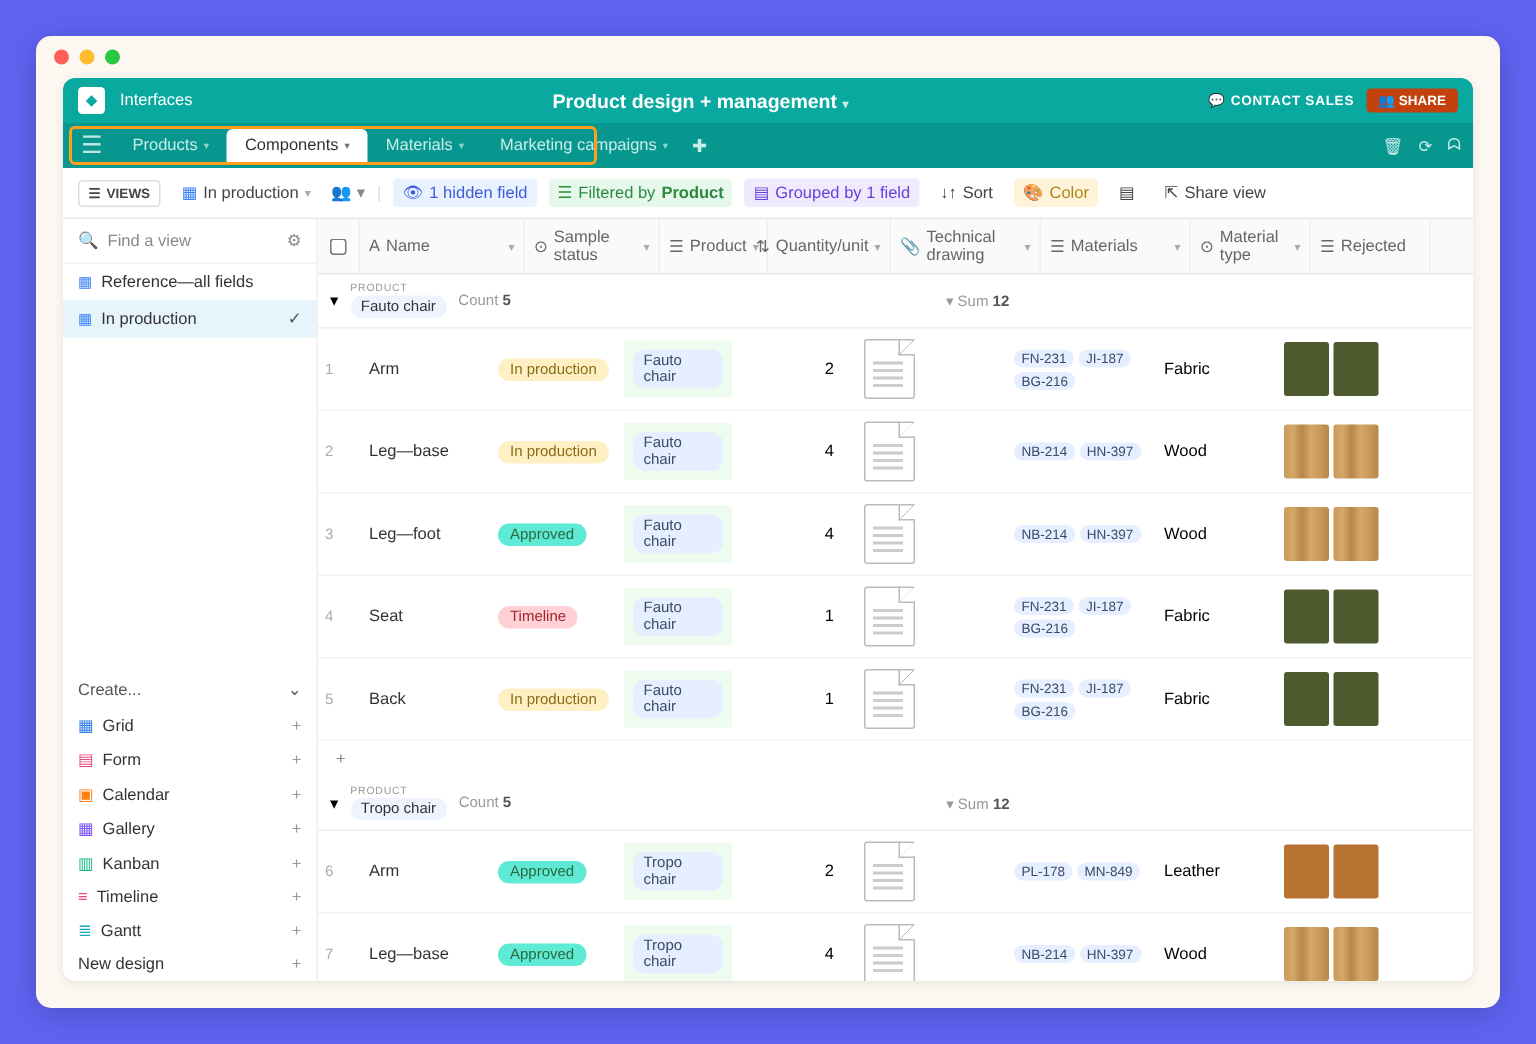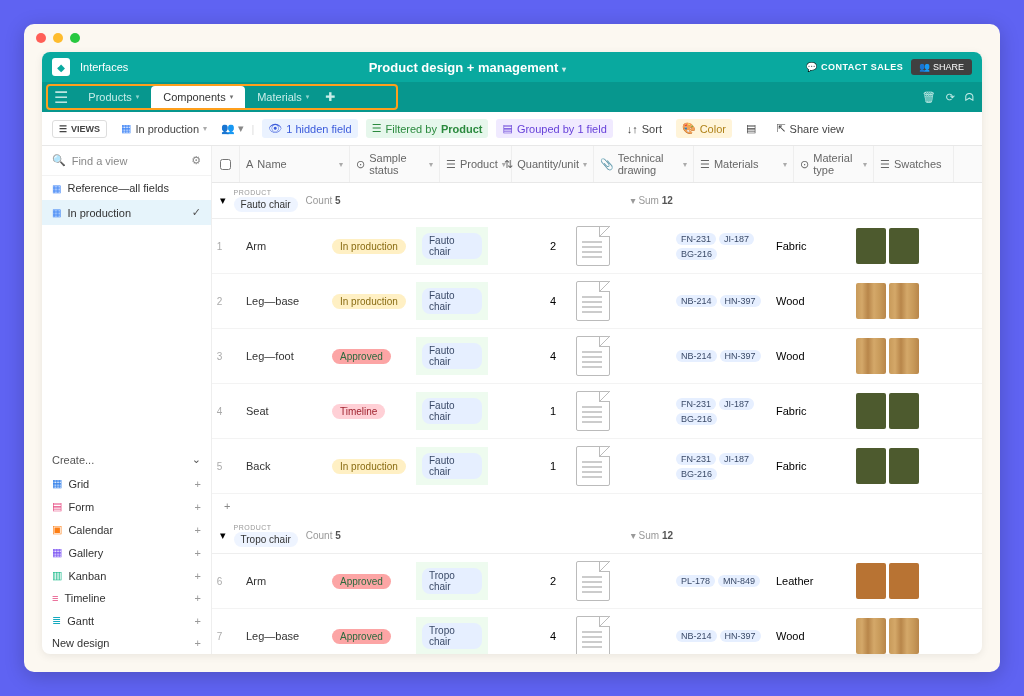--- a/index.html
+++ b/index.html
@@ -7,21 +7,21 @@
 .window { background: #fcf8f1; border-radius: 10px; height: 648px; overflow: hidden; display: flex; flex-direction: column; box-shadow: 0 4px 20px rgba(0,0,0,0.2); }
 .titlebar { height: 28px; display: flex; align-items: center; padding: 0 12px; gap: 7px; }
 .dot { width: 10px; height: 10px; border-radius: 50%; }
 .dot.r { background: #ff5f57; } .dot.y { background: #febc2e; } .dot.g { background: #28c840; }
 .inner { background: #fff; margin: 0 18px 18px 18px; border-radius: 8px; flex: 1; overflow: hidden; display: flex; flex-direction: column; box-shadow: 0 2px 8px rgba(0,0,0,0.08); }
 .topbar { background: #09a99f; color: #fff; height: 30px; display: flex; align-items: center; padding: 0 10px; font-size: 11px; }
 .logo { width: 18px; height: 18px; background: #fff; border-radius: 3px; margin-right: 10px; display: flex; align-items: center; justify-content: center; font-size: 10px; color: #09a99f; }
 .topbar .title { flex: 1; text-align: center; font-weight: 700; font-size: 13px; }
 .topbar-actions { display: flex; gap: 8px; align-items: center; }
 .contact { font-size: 9px; font-weight: 600; letter-spacing: .5px; }
-.share-btn { background: #404040; padding: 3px 8px; border-radius: 3px; font-size: 9px; font-weight: 400; }
+.share-btn { background: #c2410c; padding: 3px 8px; border-radius: 3px; font-size: 9px; font-weight: 700; }
 .tabbar { background: #07978e; height: 30px; display: flex; align-items: center; padding: 0 8px; gap: 0; position: relative; }
 .tabbar-outline { position: absolute; left: 4px; top: 2px; height: 26px; width: 352px; border: 2px solid #ff9f1c; border-radius: 4px; pointer-events: none; }
 .menu-icon { color: #bde5e1; margin-right: 8px; margin-left: 4px; }
 .tab { padding: 5px 12px; font-size: 11px; color: #c8ede9; display: flex; align-items: center; gap: 4px; }
 .tab.active { background: #fff; color: #333; border-radius: 4px 4px 0 0; font-weight: 500; }
 .tab-caret { font-size: 7px; opacity: .7; }
 .tab-add { color: #c8ede9; margin-left: 4px; font-size: 12px; }
 .tabbar-right { margin-left: auto; display: flex; gap: 10px; color: #c8ede9; font-size: 11px; }
 .toolbar { height: 34px; border-bottom: 1px solid #e8e8e8; display: flex; align-items: center; padding: 0 10px; gap: 8px; font-size: 11px; color: #444; }
 .tool { display: flex; align-items: center; gap: 4px; padding: 3px 6px; border-radius: 3px; }
@@ -65,21 +65,21 @@
 .group-meta { color: #999; font-size: 10px; }
 .group-sum { margin-left: 282px; color: #999; font-size: 10px; }
 .row { display: flex; border-bottom: 1px solid #f3f3f3; min-height: 50px; align-items: center; }
 .row .col { border-right: none; padding: 6px 6px; }
 .rownum { width: 14px; text-align: center; color: #aaa; font-size: 10px; }
 .statusbar { width: 4px; height: 42px; border-radius: 2px; margin-left: 3px; margin-right: 6px; }
 .sb-yellow { background: #fcc419; } .sb-green { background: #51cf66; } .sb-red { background: #fa5252; }
 .name-cell { width: 86px; font-weight: 500; color: #333; }
 .status-pill { padding: 2px 8px; border-radius: 9px; font-size: 10px; display: inline-block; }
 .sp-yellow { background: #fff0c4; color: #8a6d14; }
-.sp-green { background: #fca5a5; color: #2b6a3e; }
+.sp-green { background: #5eead4; color: #2b6a3e; }
 .sp-red { background: #ffd0d6; color: #a02530; }
 .prod-pill { background: #e6efff; padding: 2px 7px; border-radius: 8px; font-size: 10px; color: #3a4a68; }
 .col-product.green-bg { background: #eefbef; }
 .qty-val { text-align: right; width: 100%; padding-right: 8px; }
 .doc-icon { width: 34px; height: 40px; border: 1.5px solid #bbb; border-radius: 2px; position: relative; background: #fff; }
 .doc-icon::before { content: ''; position: absolute; right: -1px; top: -1px; width: 10px; height: 10px; background: linear-gradient(135deg, transparent 48%, #bbb 50%, #fff 52%); border-left: 1.5px solid #bbb; border-bottom: 1.5px solid #bbb; }
 .doc-icon::after { content: ''; position: absolute; left: 5px; top: 14px; width: 20px; height: 2px; background: #ccc; box-shadow: 0 5px 0 #ccc, 0 10px 0 #ccc, 0 15px 0 #ccc; }
 .mat-codes { display: flex; flex-wrap: wrap; gap: 3px; }
 .mat-code { background: #e6efff; padding: 1px 5px; border-radius: 7px; font-size: 9px; color: #3a4a68; }
 .swatch-pair { display: flex; gap: 3px; }
@@ -110,20 +110,21 @@
         <span class="share-btn">👥 <span>SHARE</span></span>
       </div>
     </div>
     <div class="tabbar">
       <div class="tabbar-outline"></div>
       <span class="menu-icon">☰</span>
       <div id="tabs-host" style="display:flex;">
           <div class="tab">Products <span class="tab-caret">▾</span></div>
           <div class="tab active">Components <span class="tab-caret">▾</span></div>
           <div class="tab">Materials <span class="tab-caret">▾</span></div>
+          <div class="tab">Marketing campaigns <span class="tab-caret">▾</span></div>
         </div>
       <span class="tab-add">✚</span>
       <div class="tabbar-right">
         <span>🗑</span>
         <span>⟳</span>
         <span>ᗣ</span>
       </div>
     </div>
     <div class="toolbar">
       <span class="tool views">☰ <span>VIEWS</span></span>
@@ -226,21 +227,21 @@
               <span>A</span> 
               <span>Name</span>
               <span class="caret">▾</span>
             </div>
           <div class="col col-status">⊙ <span>Sample status</span><span class="caret">▾</span></div>
           <div class="col col-product">☰ <span>Product</span><span class="caret">▾</span></div>
           <div class="col col-qty">⇅ <span>Quantity/unit</span><span class="caret">▾</span></div>
           <div class="col col-tech">📎 <span>Technical drawing</span><span class="caret">▾</span></div>
           <div class="col col-mat">☰ <span>Materials</span><span class="caret">▾</span></div>
           <div class="col col-mtype">⊙ <span>Material type</span><span class="caret">▾</span></div>
-          <div class="col col-swatch">☰ <span>Swatches</span></div>
+          <div class="col col-swatch">☰ <span>Rejected</span></div>
         </div>
         <div id="groups-host">
             <div class="group-header">
               <span>▾</span>
               <div class="group-label-area">
                 <span class="group-badge-label">PRODUCT</span>
                 <span class="group-badge">Fauto chair</span>
               </div>
               <span class="group-meta">Count <b style="color:#555">5</b></span>
               <span class="group-sum">▾ Sum <b style="color:#555">12</b></span>

